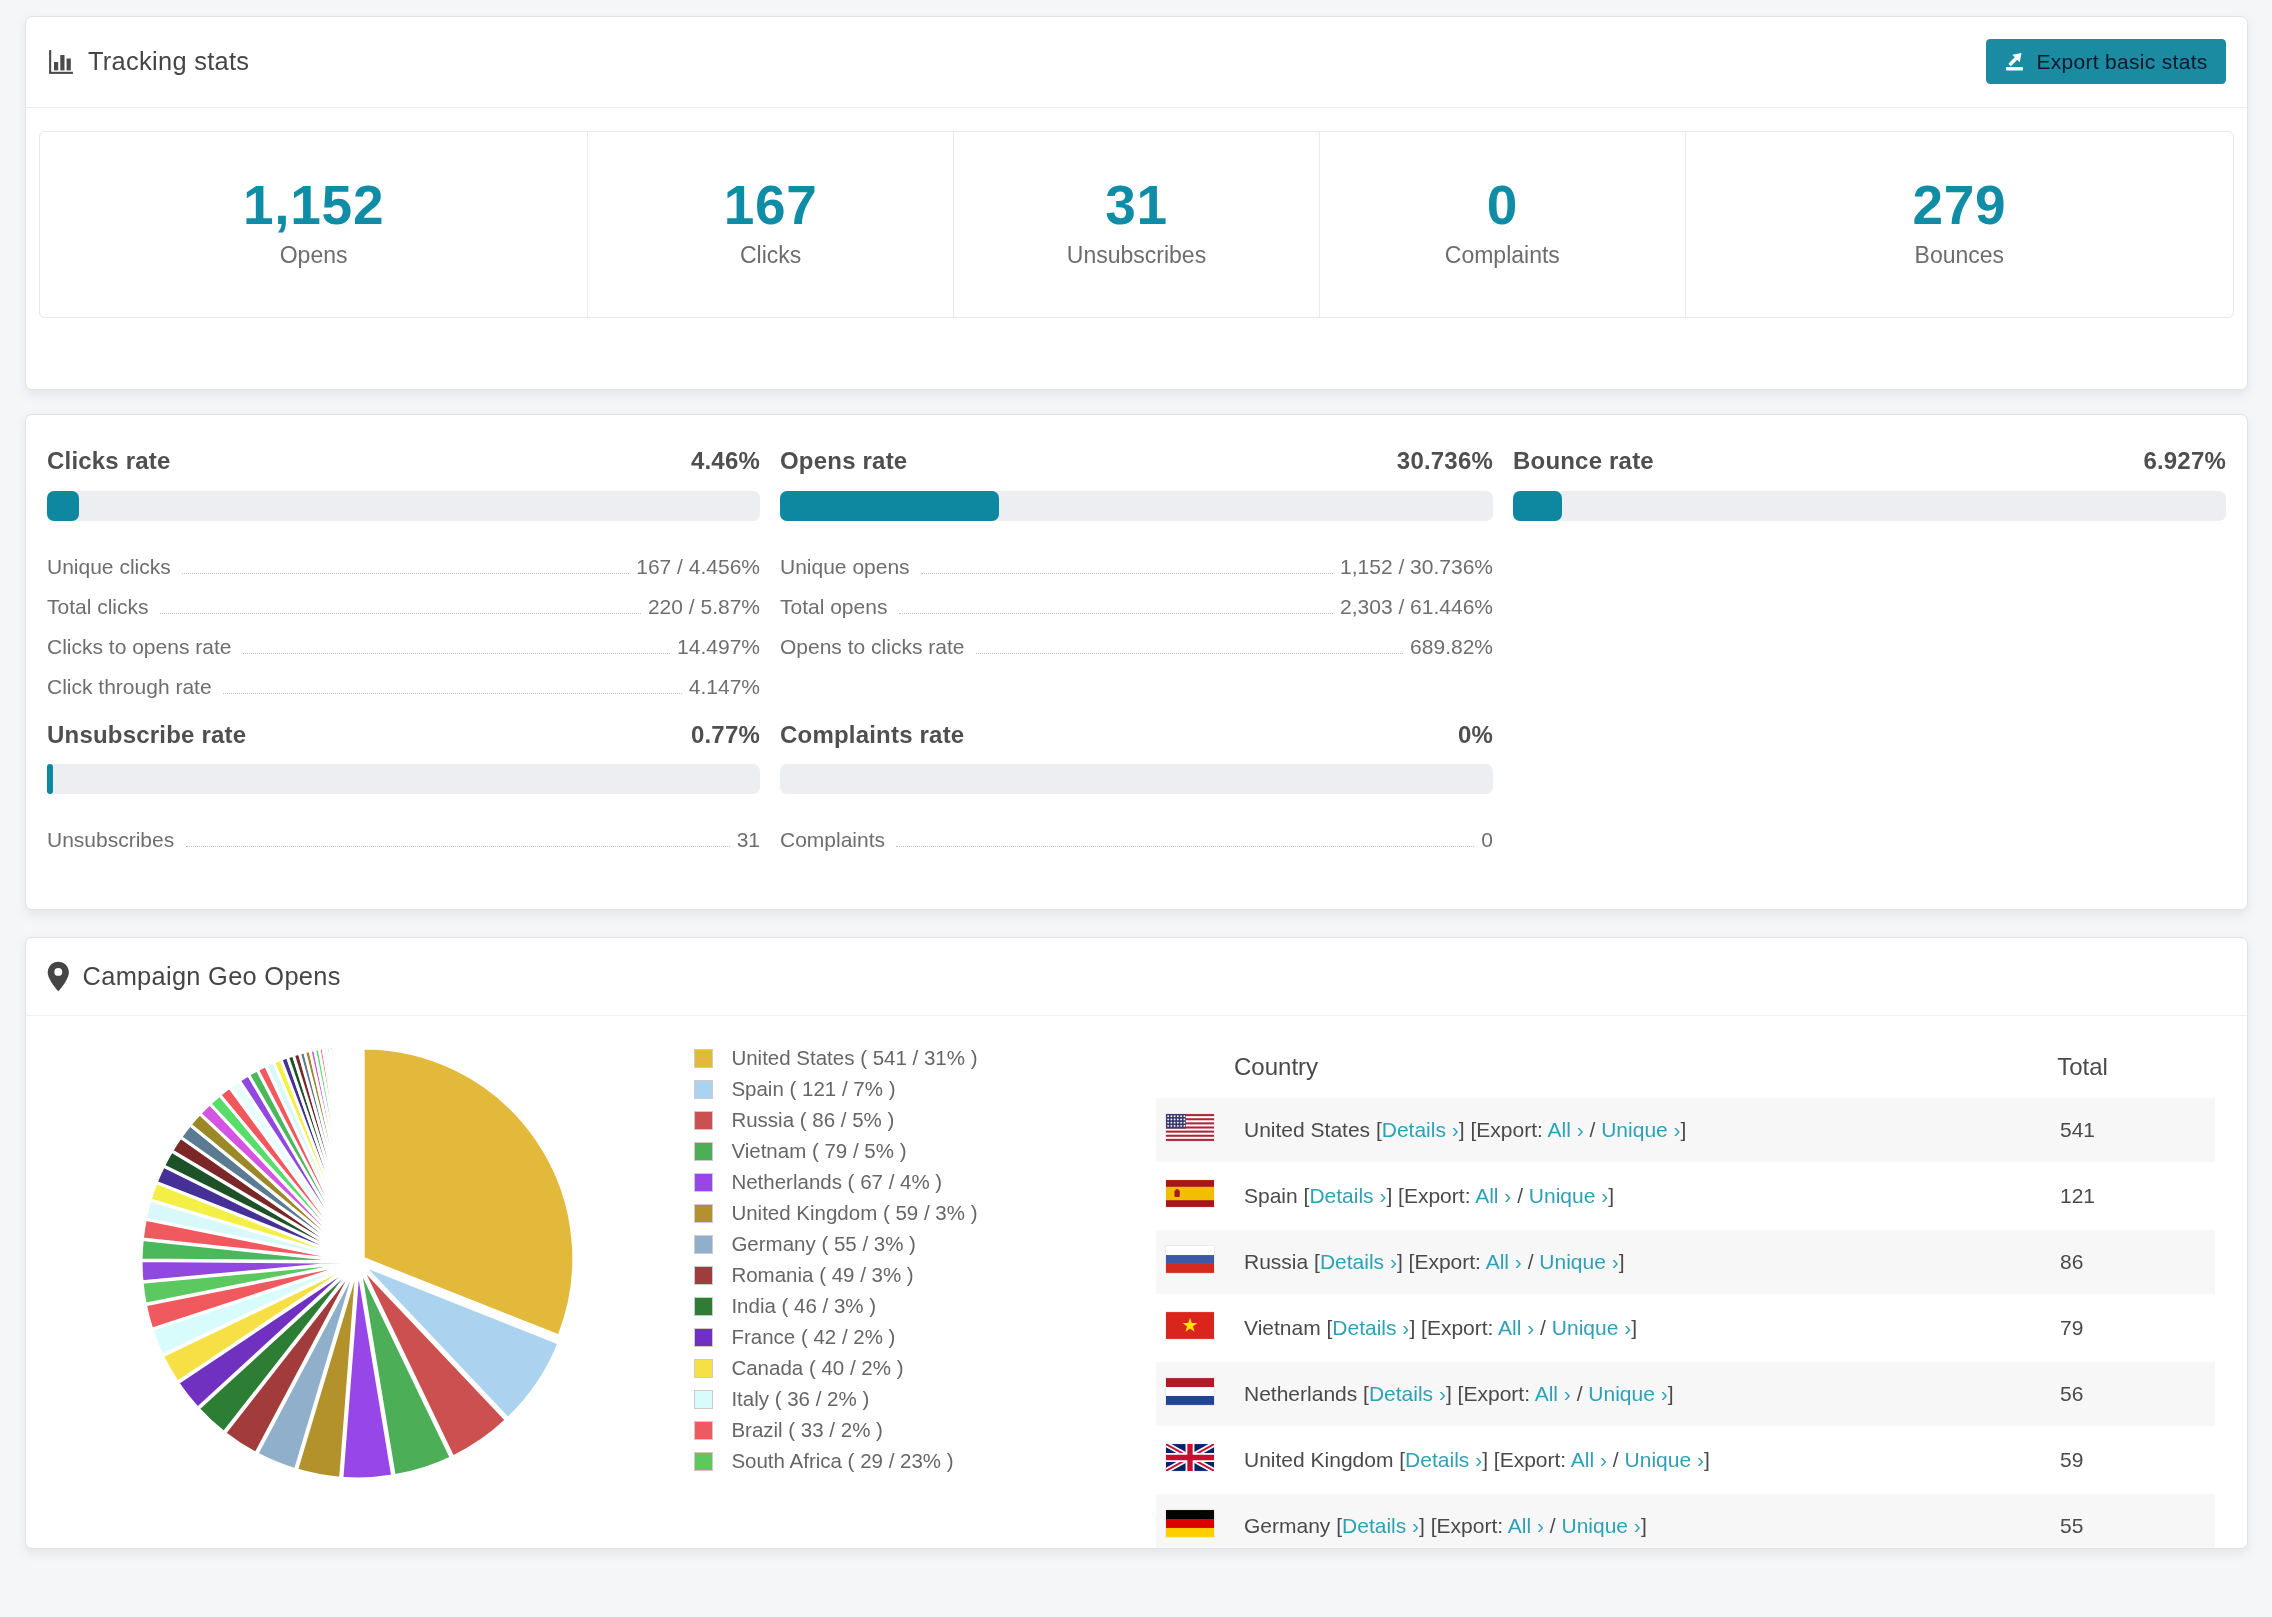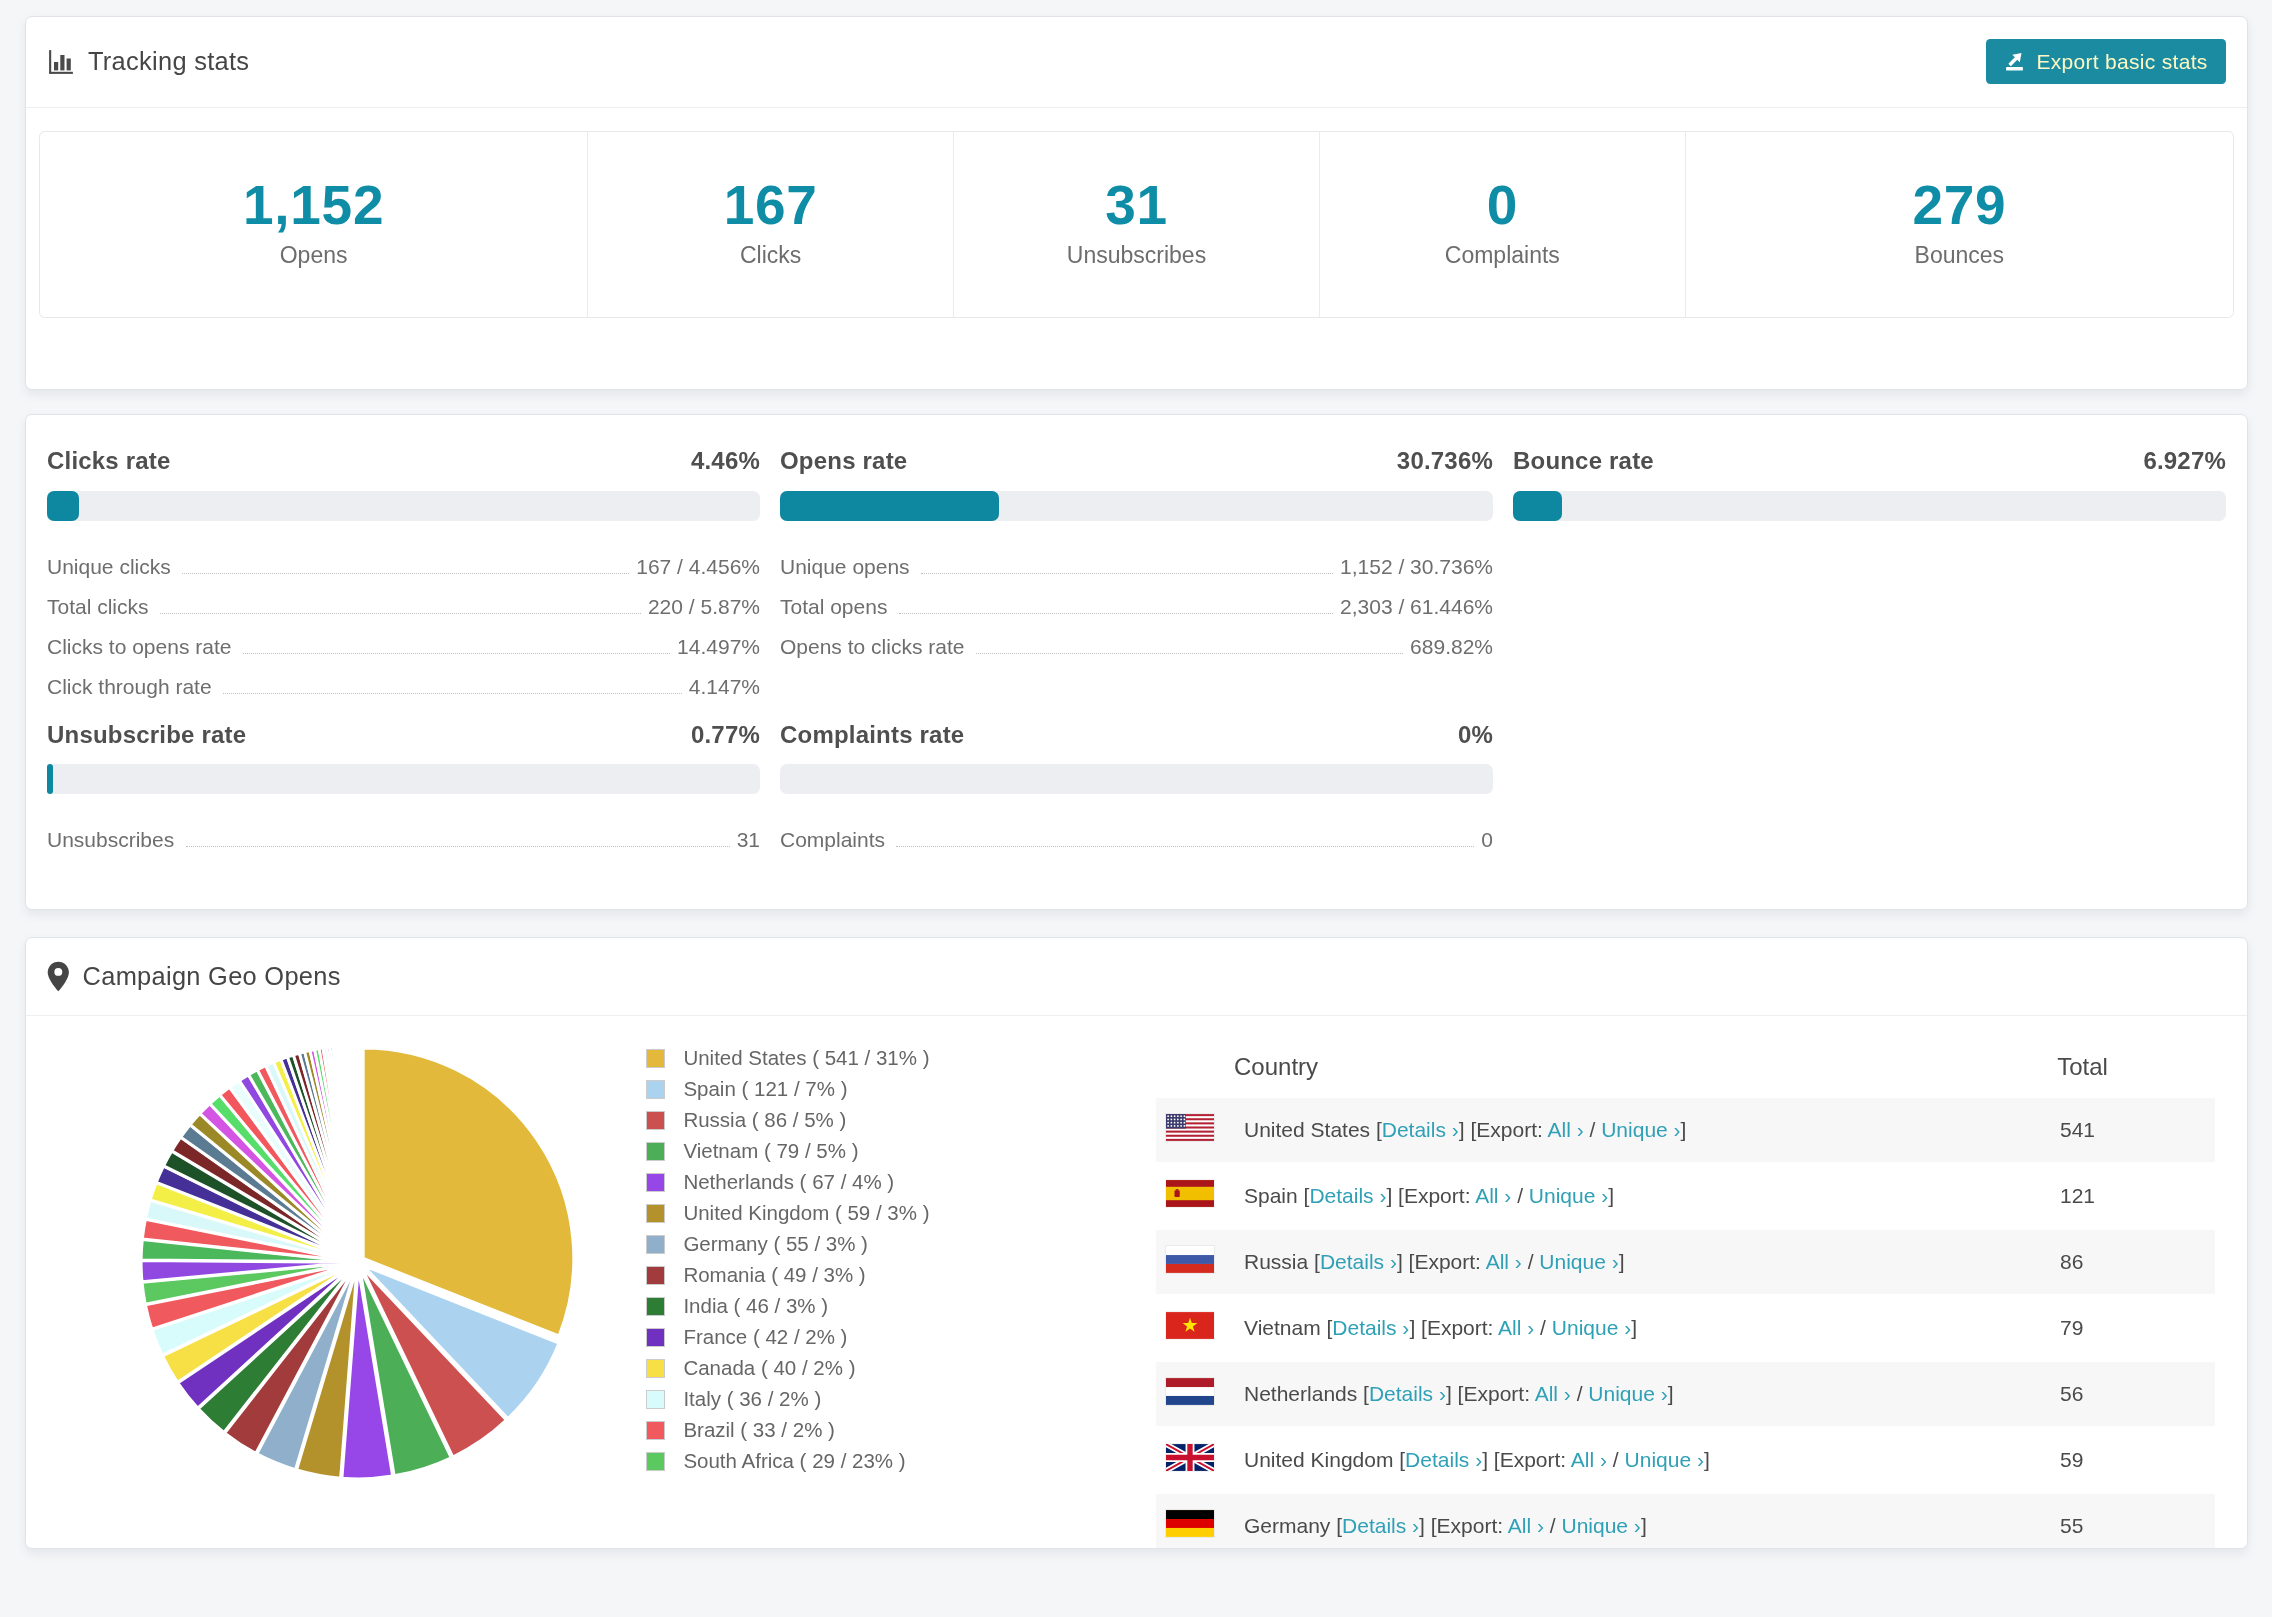--- a/index.html
+++ b/index.html
@@ -23,21 +23,21 @@
     border-bottom:1.4px solid #edeff2;
   }
   .card-title{font-size:25.4px;color:#454545;font-weight:500;letter-spacing:0.3px;}
   .hdr-icon{flex:none;display:inline-flex;}
 
   
   #card1{margin-top:15.5px;}
   .export-btn{
     margin-left:auto;
     display:inline-flex;align-items:center;gap:11.3px;
-    background:#1a8ba1;color:#fef9c3;
+    background:#1a8ba1;color:#0f172a;
     font-family:inherit;font-size:21px;letter-spacing:0.3px;
     border:none;border-radius:4.2px;
     padding:10.6px 18.4px;cursor:pointer;
   }
   .card1-body{padding:23px 13px 71px;}
   .stats-row{display:flex;border:1.4px solid #e6e8ec;border-radius:5.6px;background:#fff;}
   .stat-cell{flex-basis:0;text-align:center;padding:44px 0 48px;border-left:1.4px solid #e9ebee;}
   .stat-cell:first-child{border-left:none;}
   .stat-value{font-size:55px;font-weight:700;color:#0f8da6;letter-spacing:0.7px;line-height:58px;}
   .stat-label{margin-top:8.5px;font-size:23px;color:#6d6d6d;}
@@ -49,21 +49,21 @@
   .rate-title,.rate-value{font-size:24px;font-weight:700;color:#4f4f4f;letter-spacing:0.2px;}
   .rate-bar{height:30px;background:#eceef1;border-radius:7px;}
   .rate-fill{height:100%;background:#0e87a0;border-radius:7px;}
   .rate-rows{margin-top:32px;text-align:center;}
   .rate-row{display:flex;align-items:baseline;font-size:21px;color:#6e6e6e;line-height:28px;margin-bottom:12px;}
   .rate-row:last-child{margin-bottom:0;}
   .leader{flex:1;border-bottom:1.4px dotted #bfbfbf;margin:0 7px 6.4px 11.3px;}
 
   
   #card3{margin-top:27px;height:610px;overflow:hidden;}
-  .geo-body{display:flex;padding:20px 32px 0 106px;}
+  .geo-body{display:flex;padding:20px 32px 0 106px;gap:48px;}
   #pieChart{width:452px;height:452px;flex:none;}
   .legend{list-style:none;margin:7px 0 0 62px;padding:0;flex:none;}
   .legend-item{display:flex;align-items:center;height:31px;font-size:20.5px;color:#666;white-space:nowrap;}
   .swatch{width:17px;height:17px;border:1.4px solid #ccc;margin-right:18.4px;flex:none;}
   .geo-table{
     margin-left:auto;align-self:flex-start;
     width:1059px;border-collapse:separate;border-spacing:0 2.1px;
     font-size:21px;color:#4a4a4a;
   }
   .geo-table th{text-align:left;font-weight:400;height:58px;font-size:24px;color:#4a4a4a;padding:0;}

